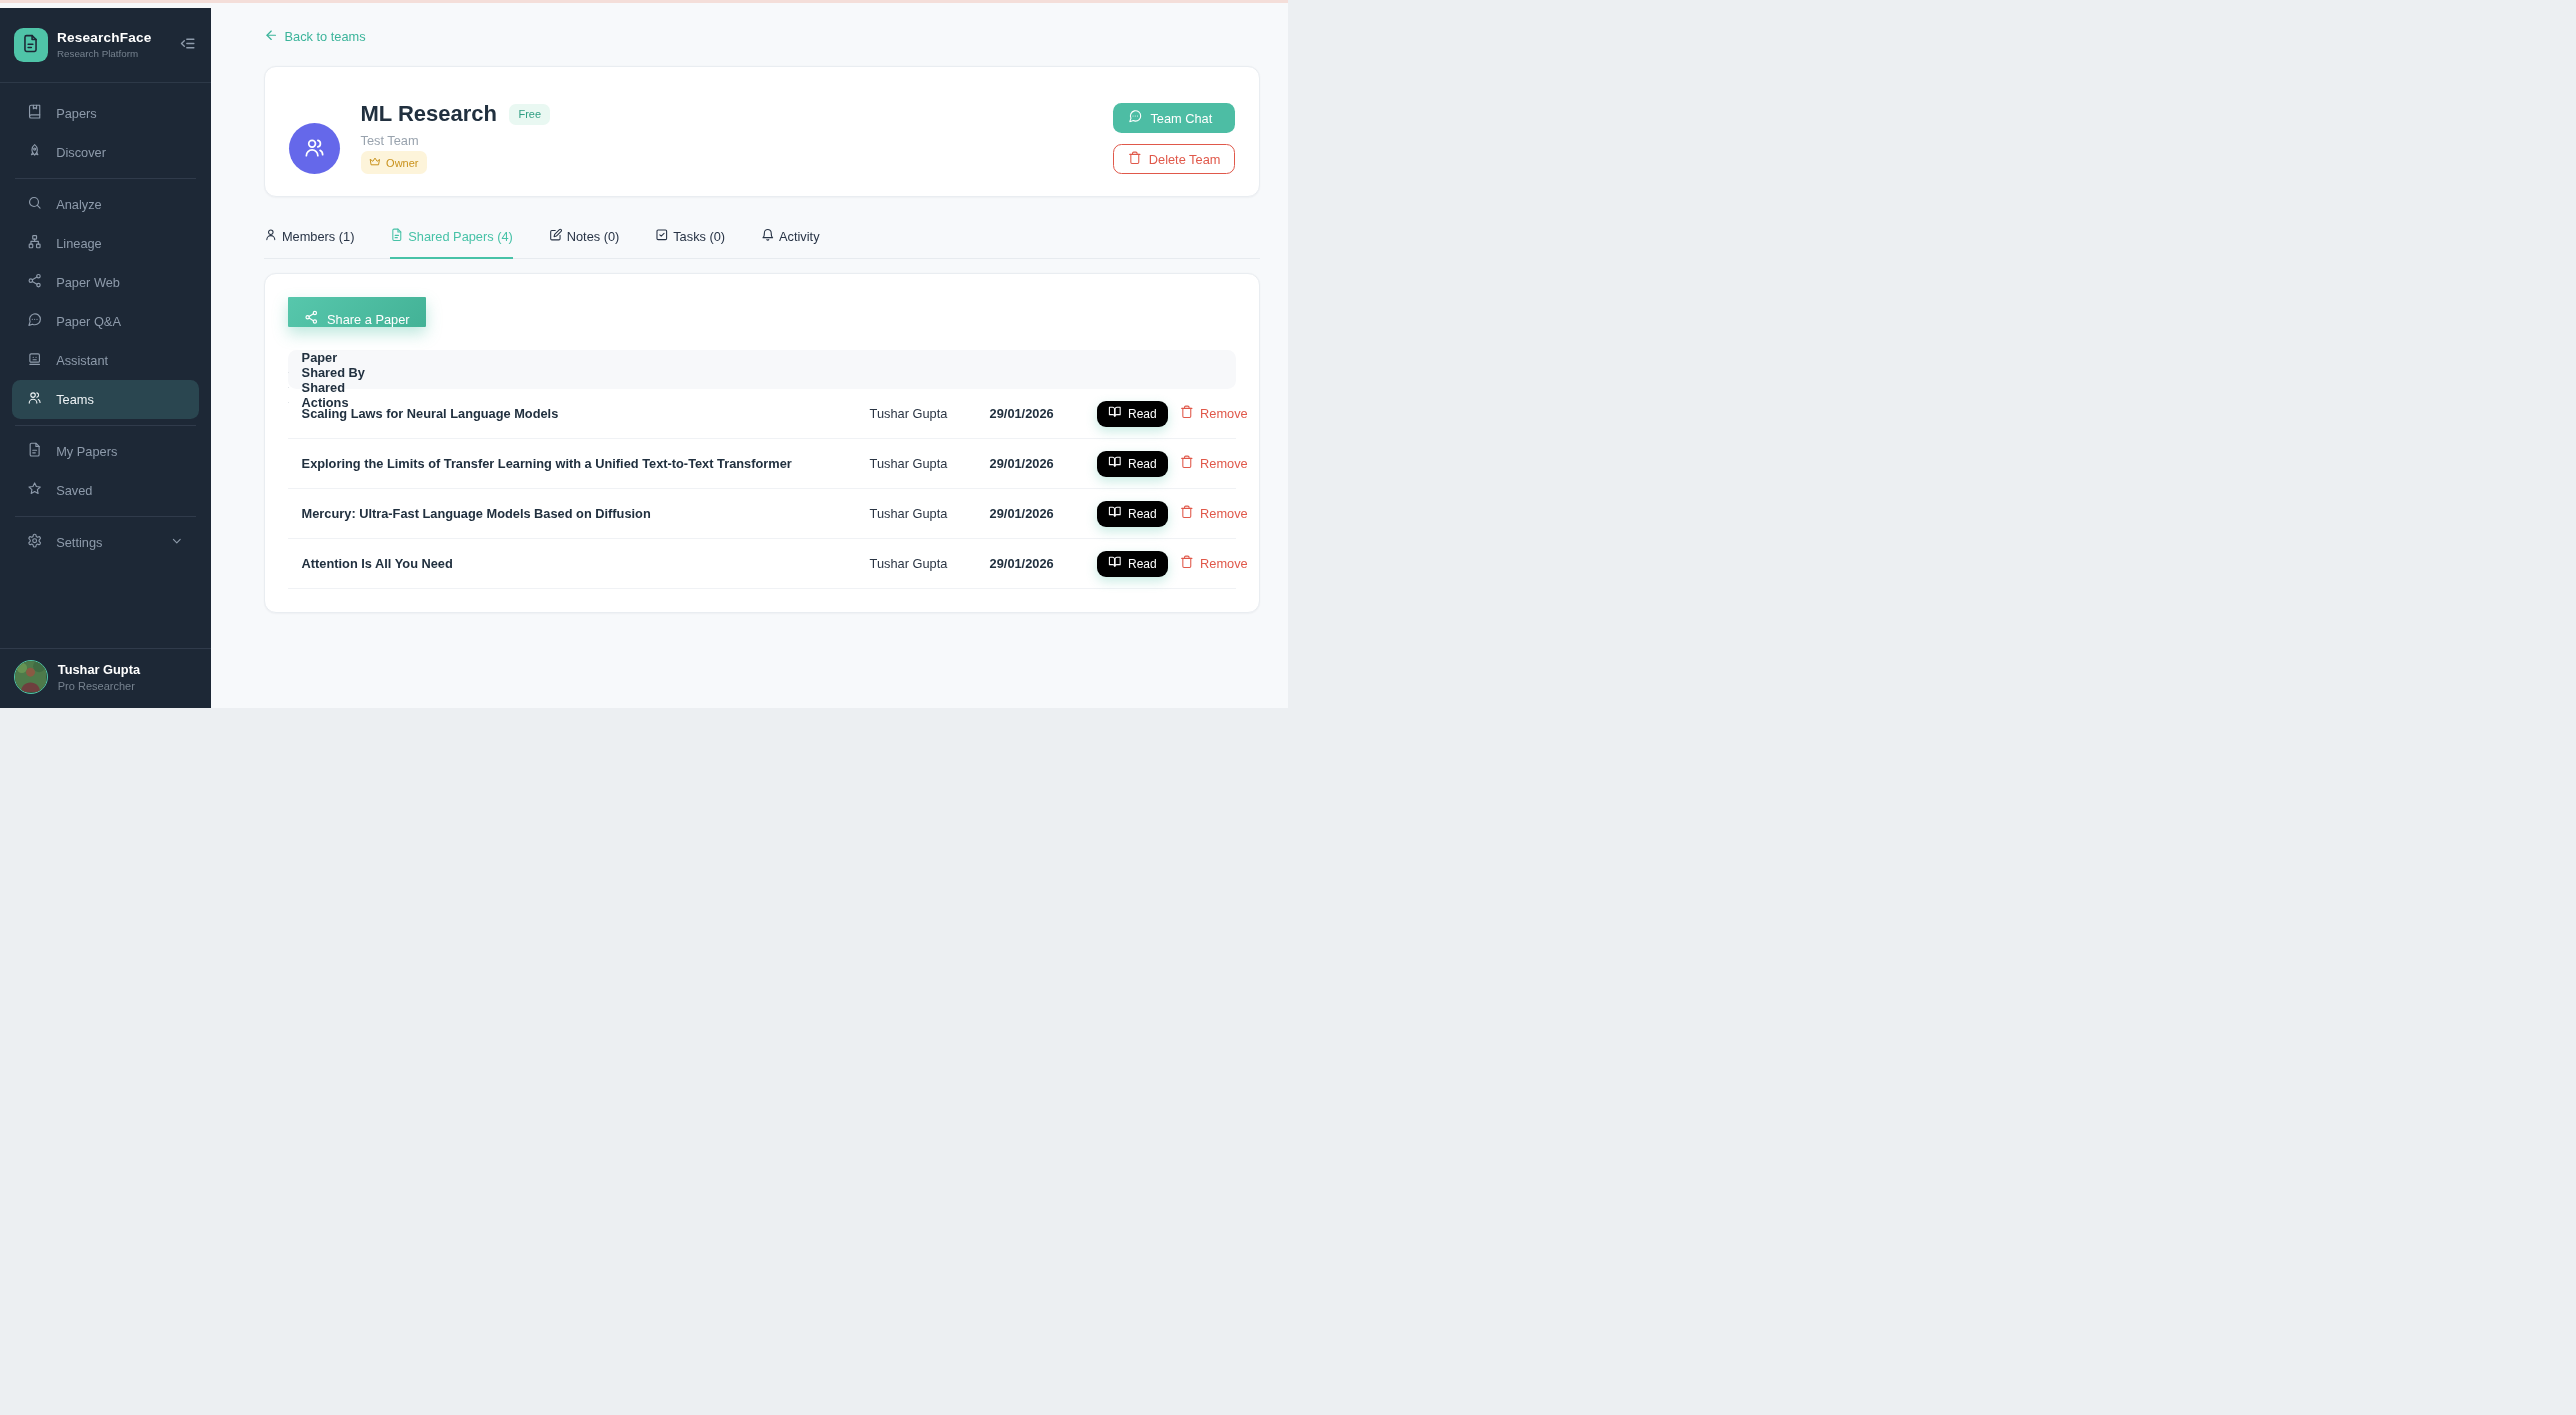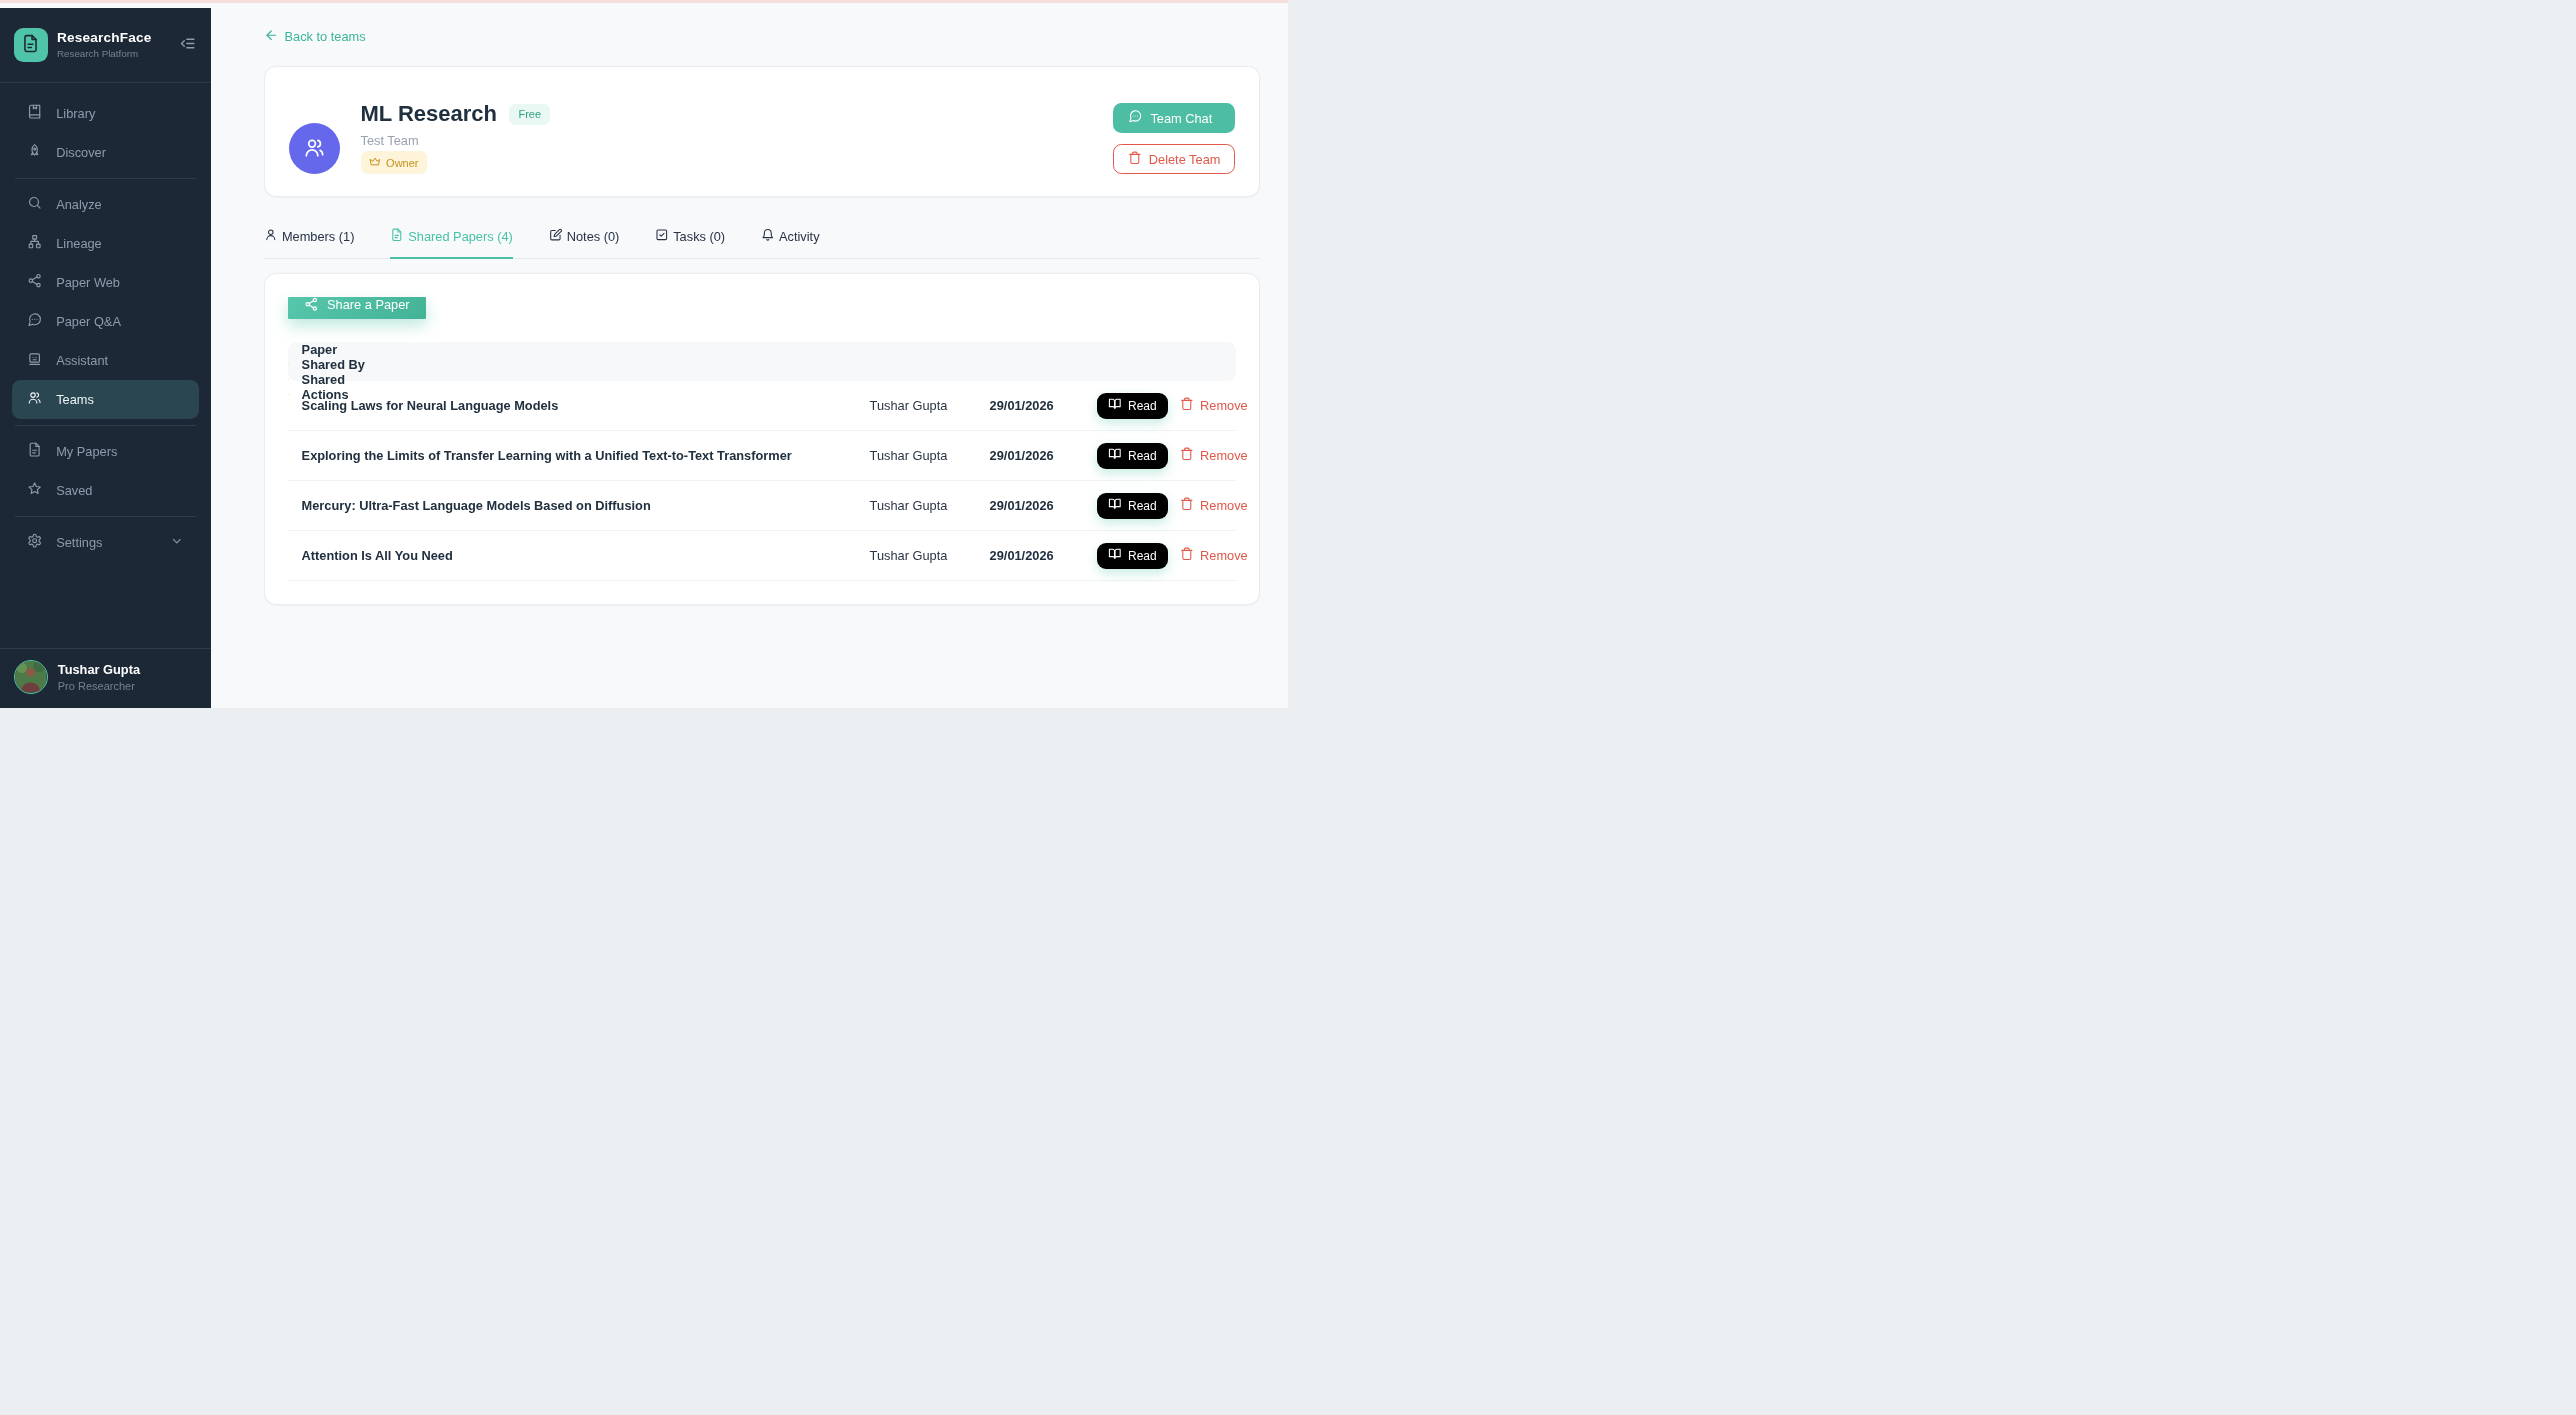--- a/index.html
+++ b/index.html
@@ -43,21 +43,21 @@
   .btn { display:inline-flex; align-items:center; gap:7.7px; border-radius:8.5px; height:30px; font-size:12.8px; font-weight:500; cursor:pointer; font-family:inherit; }
   .btn-chat { background:#4dbda4; color:#fff; border:none; padding:0 15.3px; }
   .btn-delete { background:#fff; color:#e0584a; border:1.3px solid #e0584a; padding:0 13.6px; }
 
   .tabs { margin-top:31px; display:flex; gap:36px; border-bottom:0.9px solid #e7ebef; }
   .tab { display:inline-flex; align-items:center; gap:3.4px; padding-bottom:12px; font-size:12.8px; font-weight:500; color:#273345; cursor:pointer; border-bottom:2.6px solid transparent; margin-bottom:-0.9px; }
   .tab.active { color:#47c2a7; border-bottom-color:#47c2a7; }
   .tab svg { margin-right:0.9px; }
 
   .panel { margin-top:14.5px; background:#ffffff; border:0.9px solid #e9edf1; border-radius:12px; padding:23px; box-shadow:0 0.9px 1.7px rgba(16,24,40,.04); }
-  .btn-share { display:inline-flex; align-items:flex-start; gap:8.5px; background:linear-gradient(135deg,#57c7ac,#43b296); color:#fff; border:none; border-radius:1px; height:22px; padding:0 16px; font-size:12.8px; font-weight:500; cursor:pointer; box-shadow:0 6.8px 15.3px rgba(70,190,160,.35); font-family:inherit; }
+  .btn-share { display:inline-flex; align-items:flex-end; gap:8.5px; background:linear-gradient(135deg,#57c7ac,#43b296); color:#fff; border:none; border-radius:1px; height:30px; padding:0 16px; font-size:12.8px; font-weight:500; cursor:pointer; box-shadow:0 6.8px 15.3px rgba(70,190,160,.35); font-family:inherit; }
 
   .table { margin-top:23px; }
   .thead { display:flex; align-items:stretch; background:#f7f8fa; border-radius:8.5px; height:39px;flex-direction:column; }
   .th { display:flex; align-items:center; font-size:12.8px; font-weight:700; color:#21303f; position:relative; }
   .th:not(:first-child)::before { content:''; position:absolute; left:0; top:6.8px; bottom:6.8px; width:0.9px; background:#e1e5e9; }
   .col-paper { flex:1; padding-left:13.6px; }
   .col-sharedby { width:120px; padding-left:13.6px; flex:0 0 auto; }
   .col-shared { width:107px; padding-left:13.6px; flex:0 0 auto; }
   .col-actions { width:153px; padding-left:13.6px; flex:0 0 auto; }
   .trow { display:flex; align-items:center; height:50px; border-bottom:0.9px solid #f0f2f5; font-size:12.8px; }
@@ -99,21 +99,21 @@
       </button>
     </div>
 
     <nav class="nav">
       <div class="nav-item">
         <span><svg width="15.3" height="15.3" viewBox="0 0 24 24" fill="none" stroke="currentColor" stroke-width="1.8" stroke-linecap="round" stroke-linejoin="round">
               <path d="M4 19.5A2.5 2.5 0 0 1 6.5 17H20"></path>
               <path d="M6.5 2H20v20H6.5A2.5 2.5 0 0 1 4 19.5v-15A2.5 2.5 0 0 1 6.5 2z"></path>
               <path d="M10 2v5.5l2.5-1.8L15 7.5V2"></path>
             </svg></span>
-        <span>Library</span>
+        <span>Papers</span>
       </div>
       <div class="nav-item">
         <span><svg width="15.3" height="15.3" viewBox="0 0 24 24" fill="none" stroke="currentColor" stroke-width="1.8" stroke-linecap="round" stroke-linejoin="round">
               <path d="M12 2.5c2.6 1.9 4.2 4.9 4.2 8.2 0 1.6-.4 3.1-1.1 4.5L12 19l-3.1-3.8a9.9 9.9 0 0 1-1.1-4.5c0-3.3 1.6-6.3 4.2-8.2z"></path>
               <circle cx="12" cy="9.5" r="1.6"></circle>
               <path d="M8.9 14.5 7 18.5l3-1.2M15.1 14.5l1.9 4-3-1.2"></path>
             </svg></span>
         <span>Discover</span>
       </div>
       <div class="nav-divider"></div>

